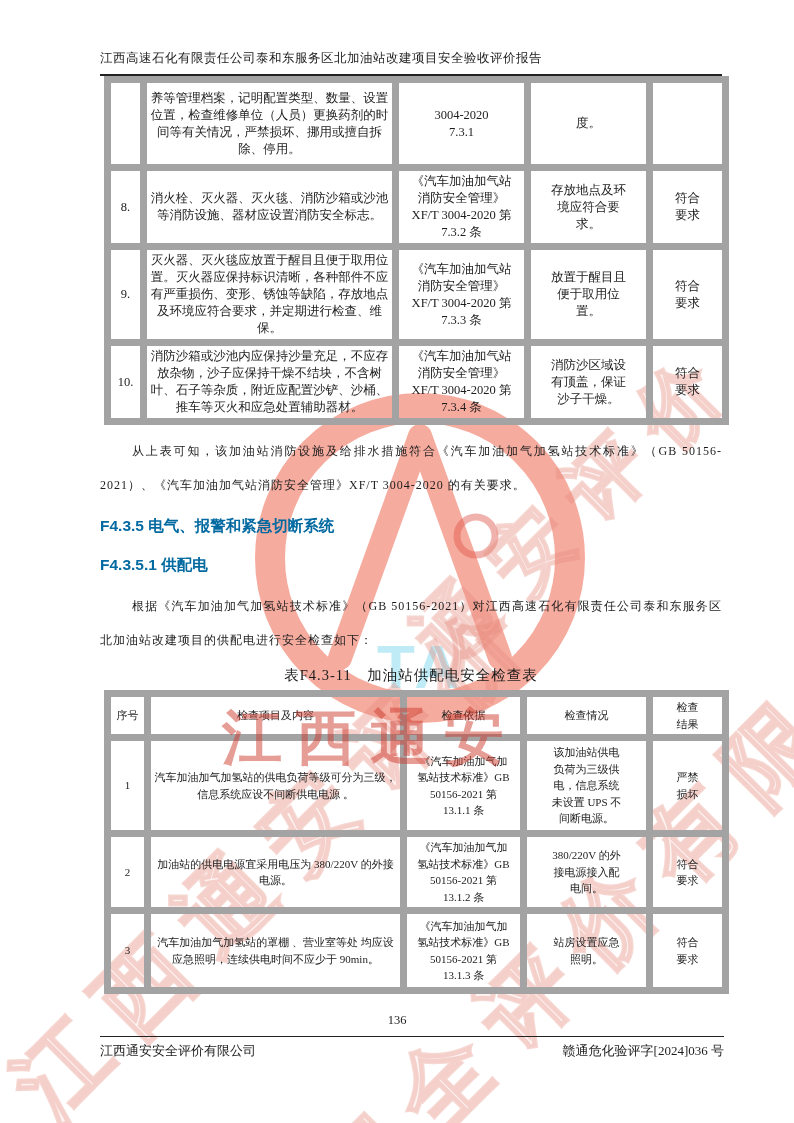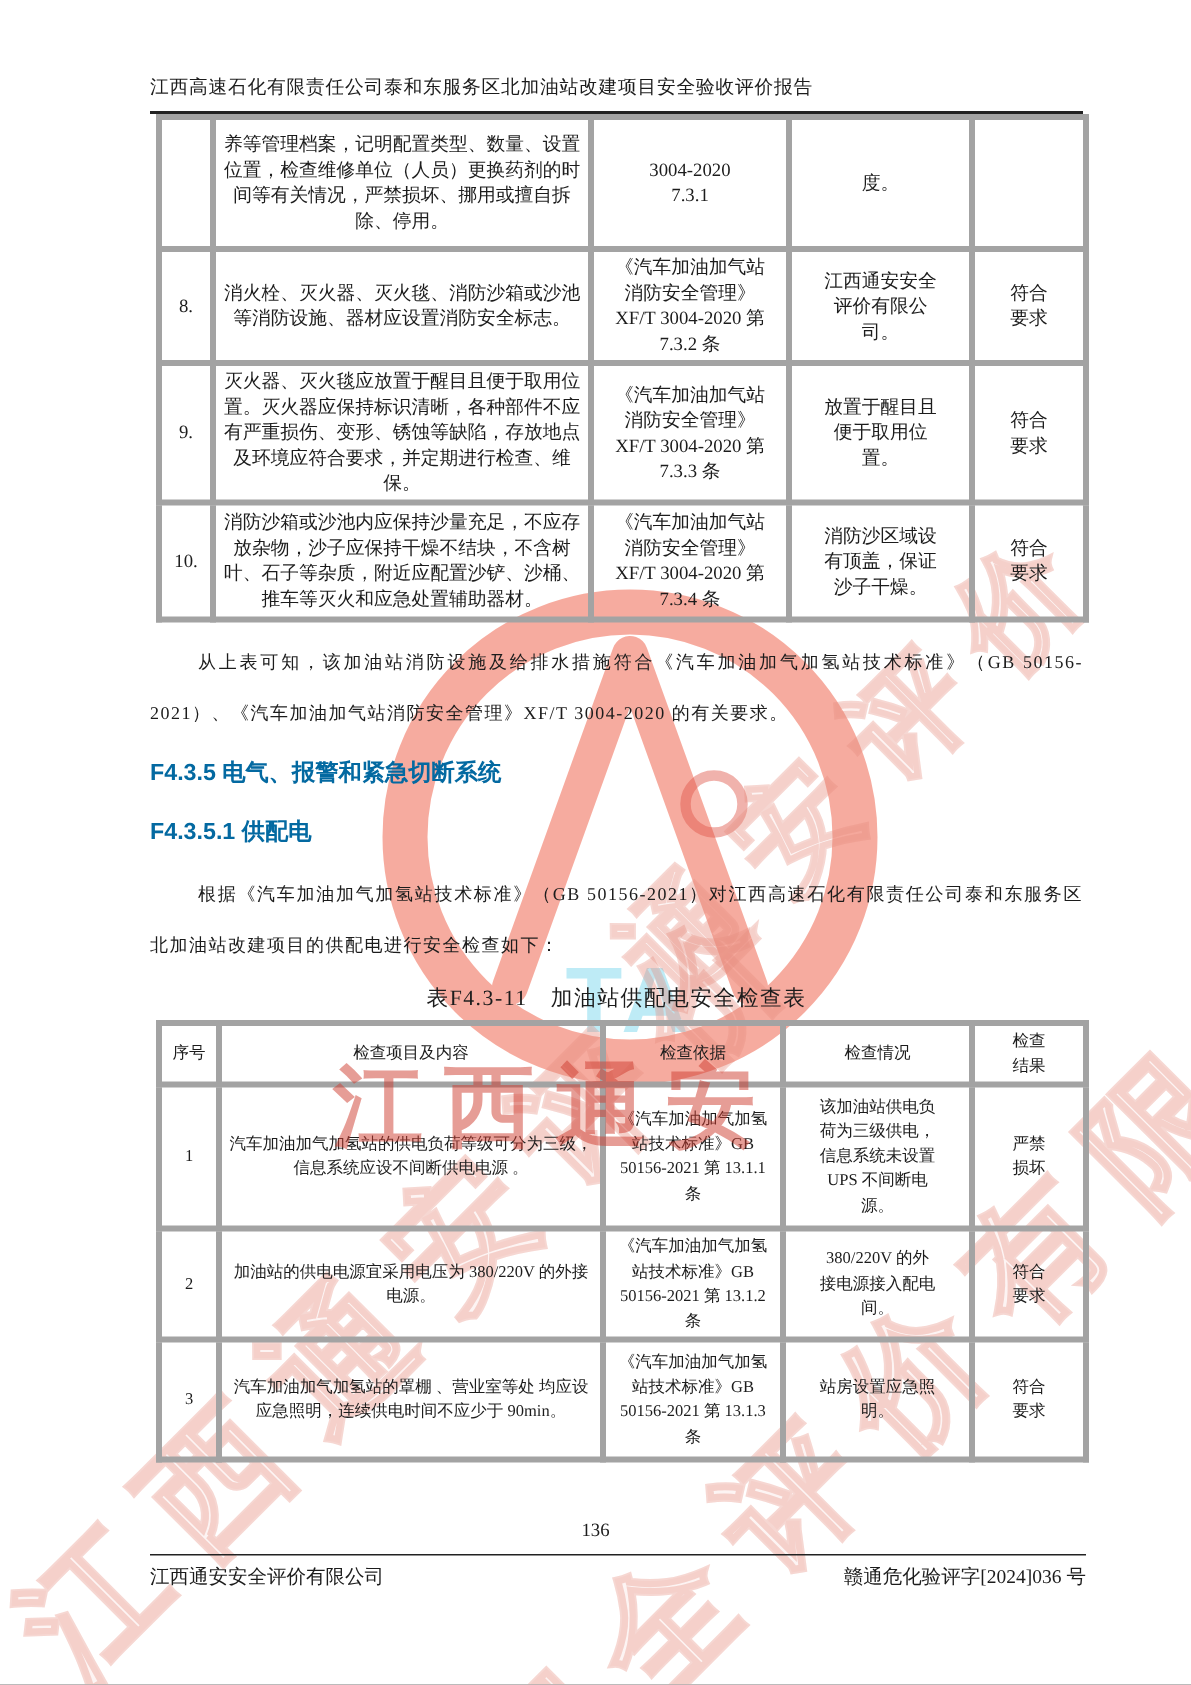--- a/index.html
+++ b/index.html
@@ -11,21 +11,21 @@
   .layer-content { position:relative; z-index:1; }
 
   
   .doc-header { padding-top:50px; margin:0 72px 0 100px; }
   .doc-title { font-size:12.5px; letter-spacing:0.5px; }
   .header-rule { border-bottom:2px solid #222; margin-top:7px; }
 
   
   table { border-collapse:collapse; table-layout:fixed; width:618px; margin:0 0 0 4px; }
   td, th {
-    border:4px solid #a3a3a3; text-align:center; vertical-align:middle;
+    border:7px solid #a3a3a3; text-align:center; vertical-align:middle;
     white-space:pre-line; padding:2px 3px; font-weight:normal;
   }
   .t1 { font-size:12.5px; line-height:17px; }
   .t2 { font-size:11px; line-height:16.5px; margin-top:2px;padding-left:43px; }
   .t1 .c-basis { padding:2px 9px; }
   .t1 .c-sit   { padding:2px 20px; }
   .t1 .c-res   { padding:2px 18px; }
   .t2 .c-basis { padding:2px 8px; }
   .t2 .c-sit   { padding:2px 22px; }
   .t2 .c-res   { padding:2px 20px;margin-top:46px; }
@@ -115,21 +115,21 @@
           <td>养等管理档案，记明配置类型、数量、设置位置，检查维修单位（人员）更换药剂的时间等有关情况，严禁损坏、挪用或擅自拆除、停用。</td>
           <td class="c-basis">3004-2020
 7.3.1</td>
           <td class="c-sit">度。</td>
           <td class="c-res"></td>
         </tr>
         <tr style="height:72px">
           <td>8.</td>
           <td>消火栓、灭火器、灭火毯、消防沙箱或沙池等消防设施、器材应设置消防安全标志。</td>
           <td class="c-basis">《汽车加油加气站消防安全管理》XF/T 3004-2020 第 7.3.2 条</td>
-          <td class="c-sit">江西通安安全评价有限公司。</td>
+          <td class="c-sit">存放地点及环境应符合要求。</td>
           <td class="c-res">符合要求</td>
         </tr>
         <tr style="height:90px">
           <td>9.</td>
           <td>灭火器、灭火毯应放置于醒目且便于取用位置。灭火器应保持标识清晰，各种部件不应有严重损伤、变形、锈蚀等缺陷，存放地点及环境应符合要求，并定期进行检查、维保。</td>
           <td class="c-basis">《汽车加油加气站消防安全管理》XF/T 3004-2020 第 7.3.3 条</td>
           <td class="c-sit">放置于醒目且便于取用位置。</td>
           <td class="c-res">符合要求</td>
         </tr>
         <tr style="height:78px">

